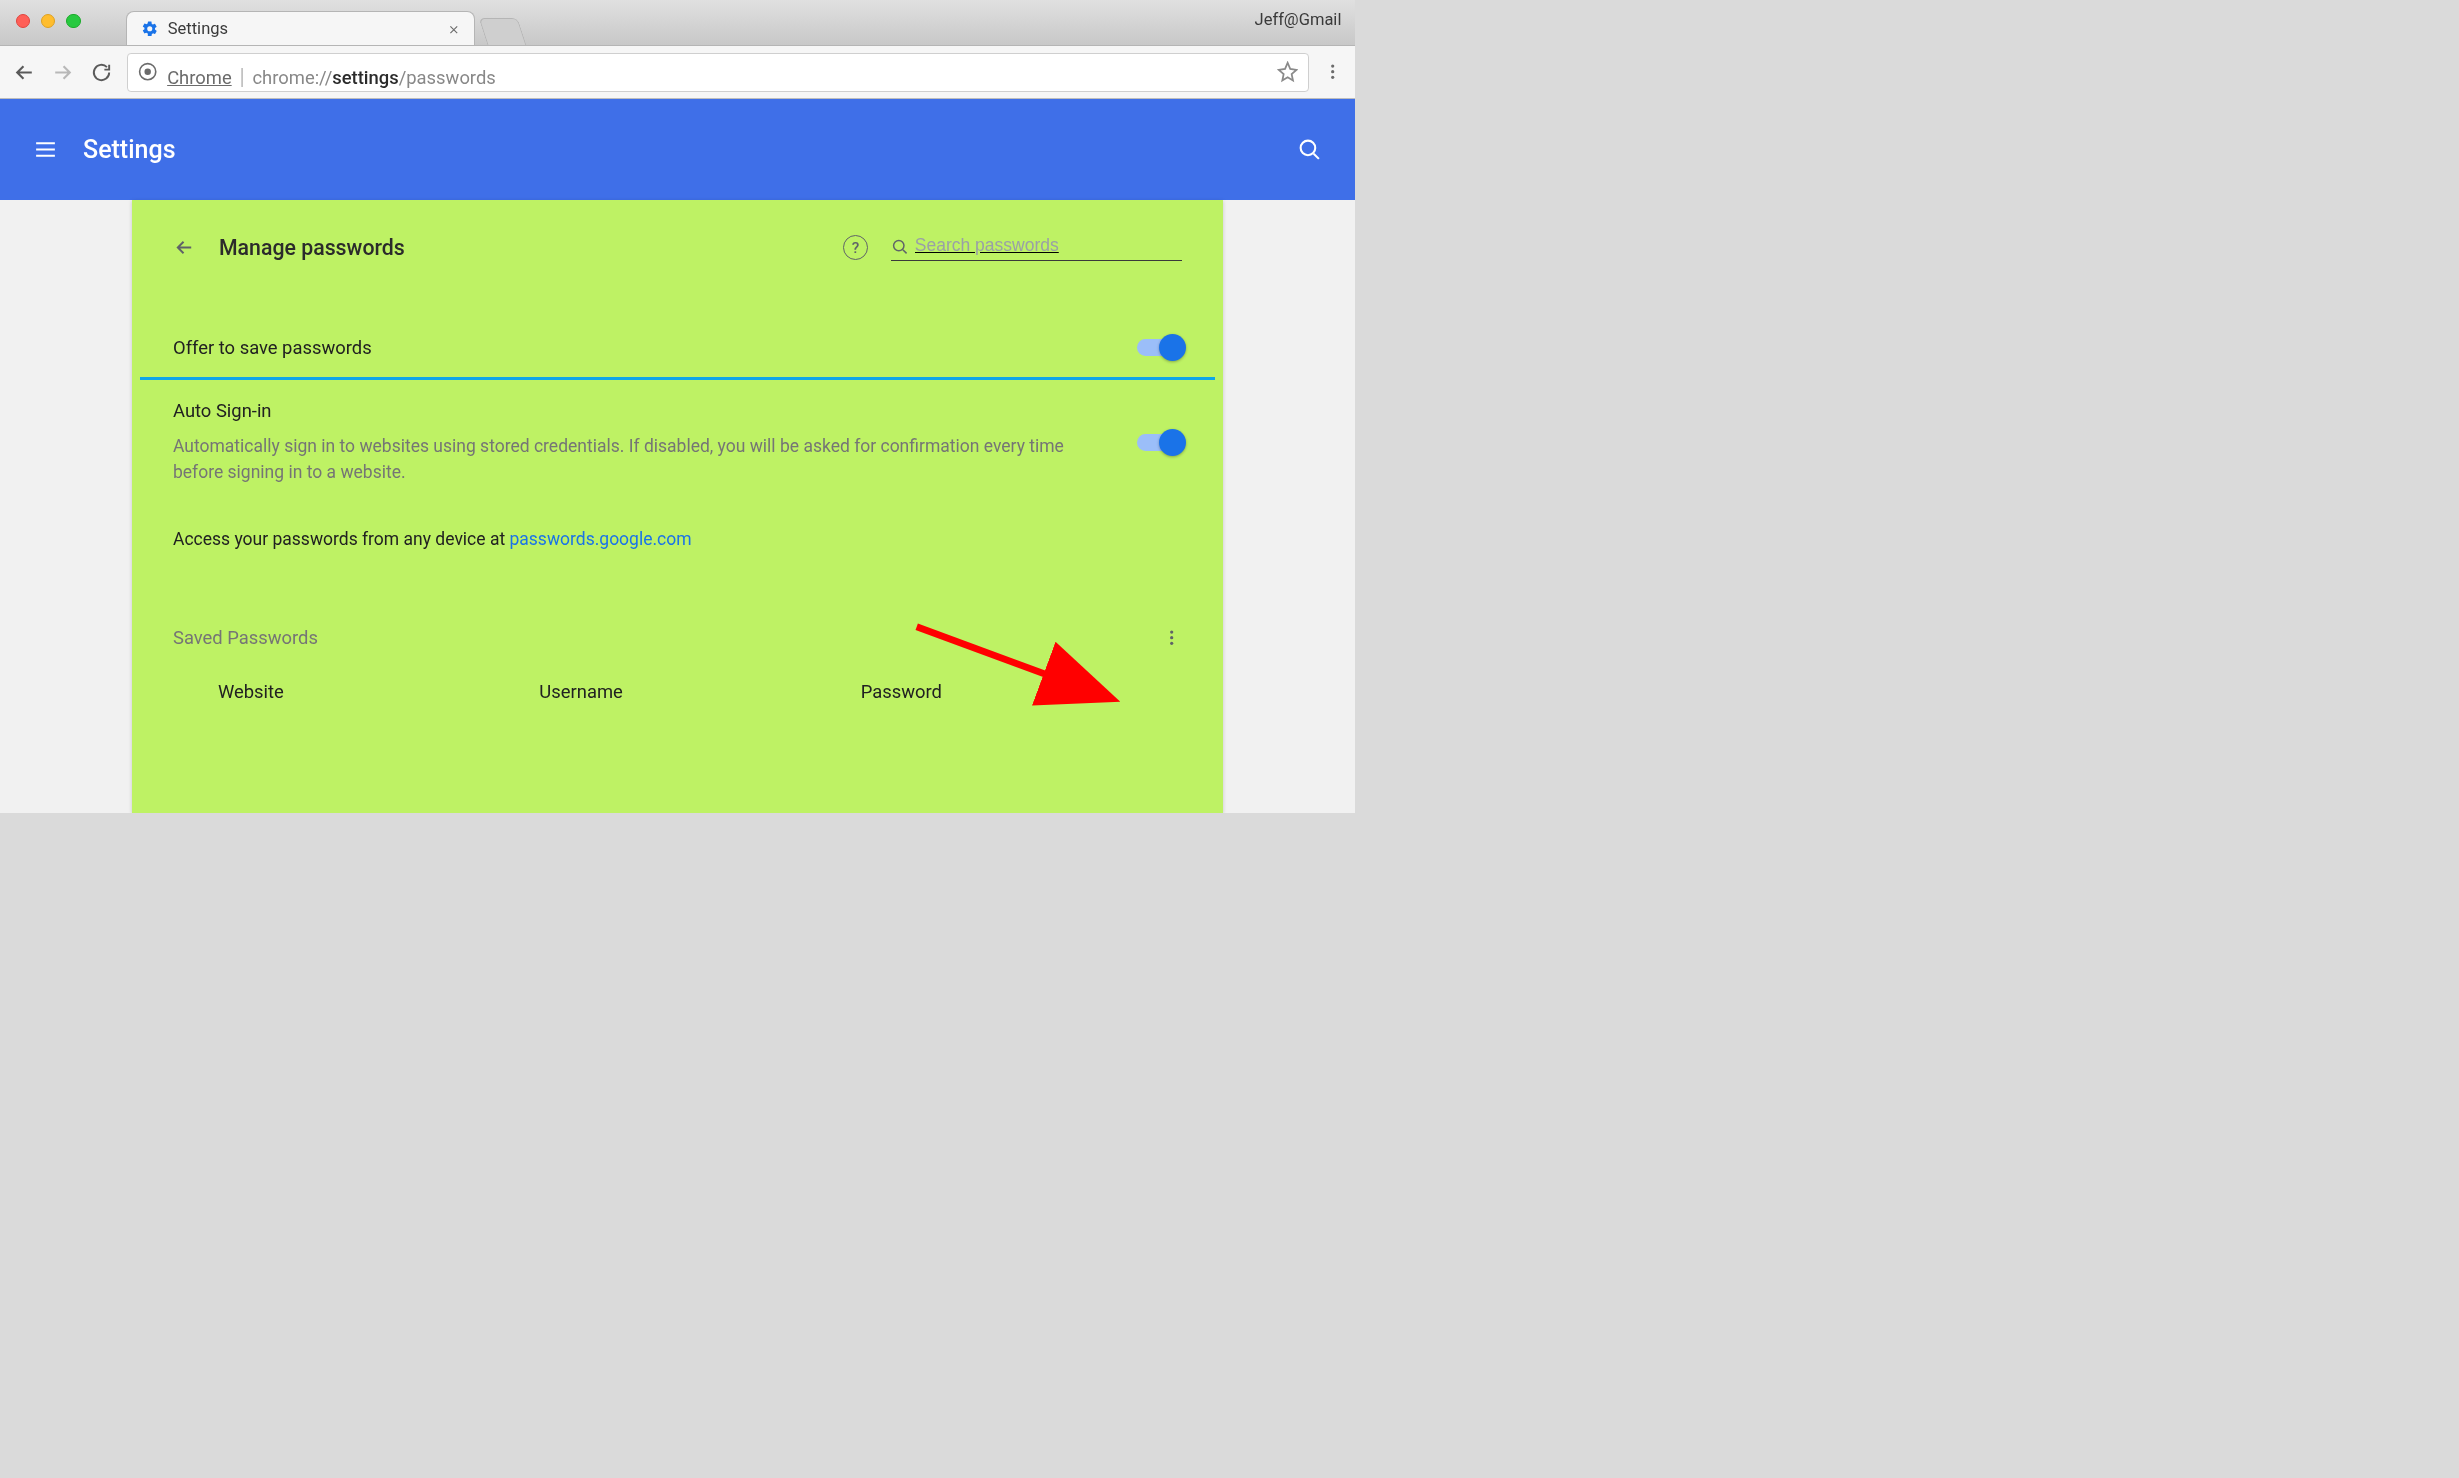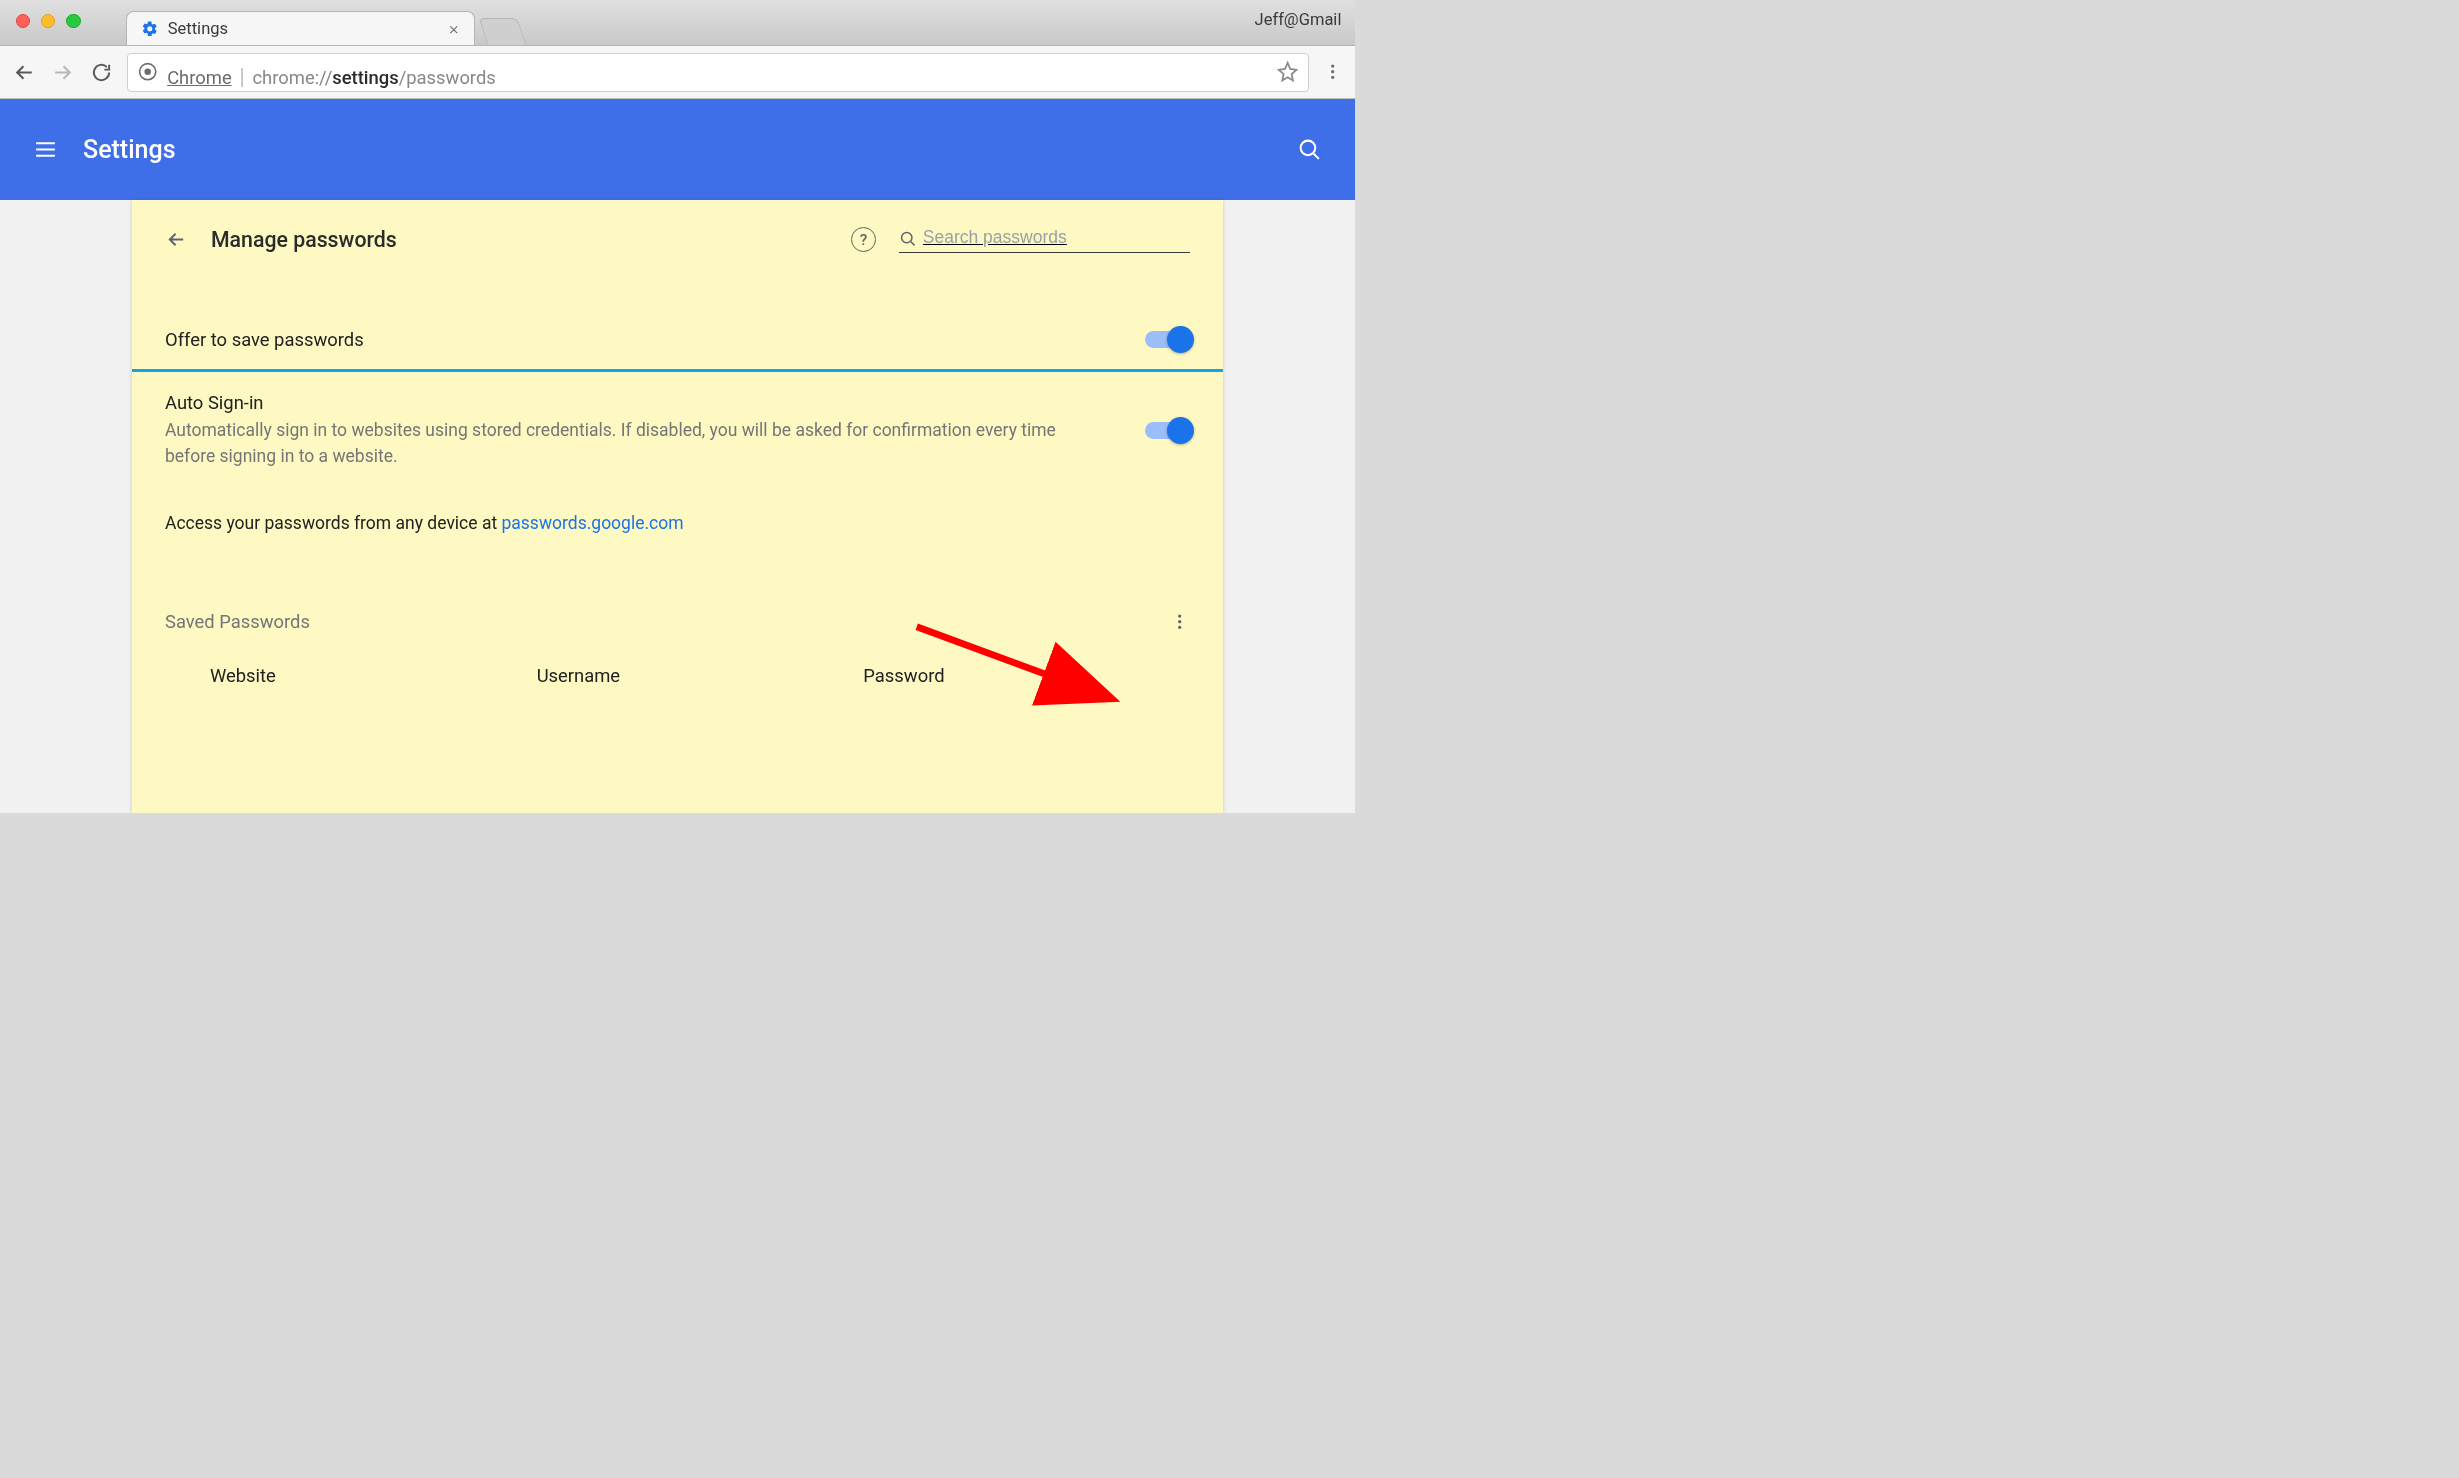--- a/index.html
+++ b/index.html
@@ -169,23 +169,23 @@
     .content-wrap {
       background: #f1f1f1;
       height: calc(813px - 45px - 54px - 101px);
       display: flex;
       justify-content: center;
       padding-top: 0;
       position: relative;
     }
     .card {
       width: 1091px;
-      background: #fef9c3;
+      background: #bef264;
       box-shadow: 0 1px 3.9px rgba(0,0,0,0.18);
-      padding: 0;
+      padding: 8px;
       position: relative;
     }
 
     .card-header {
       display: flex;
       align-items: center;
       padding: 27px 33px 17.5px 33px;
       gap: 23px;
     }
     .back-arrow {
@@ -235,21 +235,21 @@
     }
     .setting-row.noborder { border-bottom: none; }
     .setting-text { flex: 1; padding-right: 39px; }
     .setting-label {
       font-size: 18.4px;
       color: #212121;
     }
     .setting-desc {
       font-size: 17.5px;
       color: #757575;
-      margin-top: 4px;
+      margin-top: 12px;
       line-height: 1.5;
     }
     
     .toggle {
       width: 45px; height: 17.5px;
       background: #9bbef9;
       border-radius: 9.7px;
       position: relative;
       cursor: pointer;
     }

